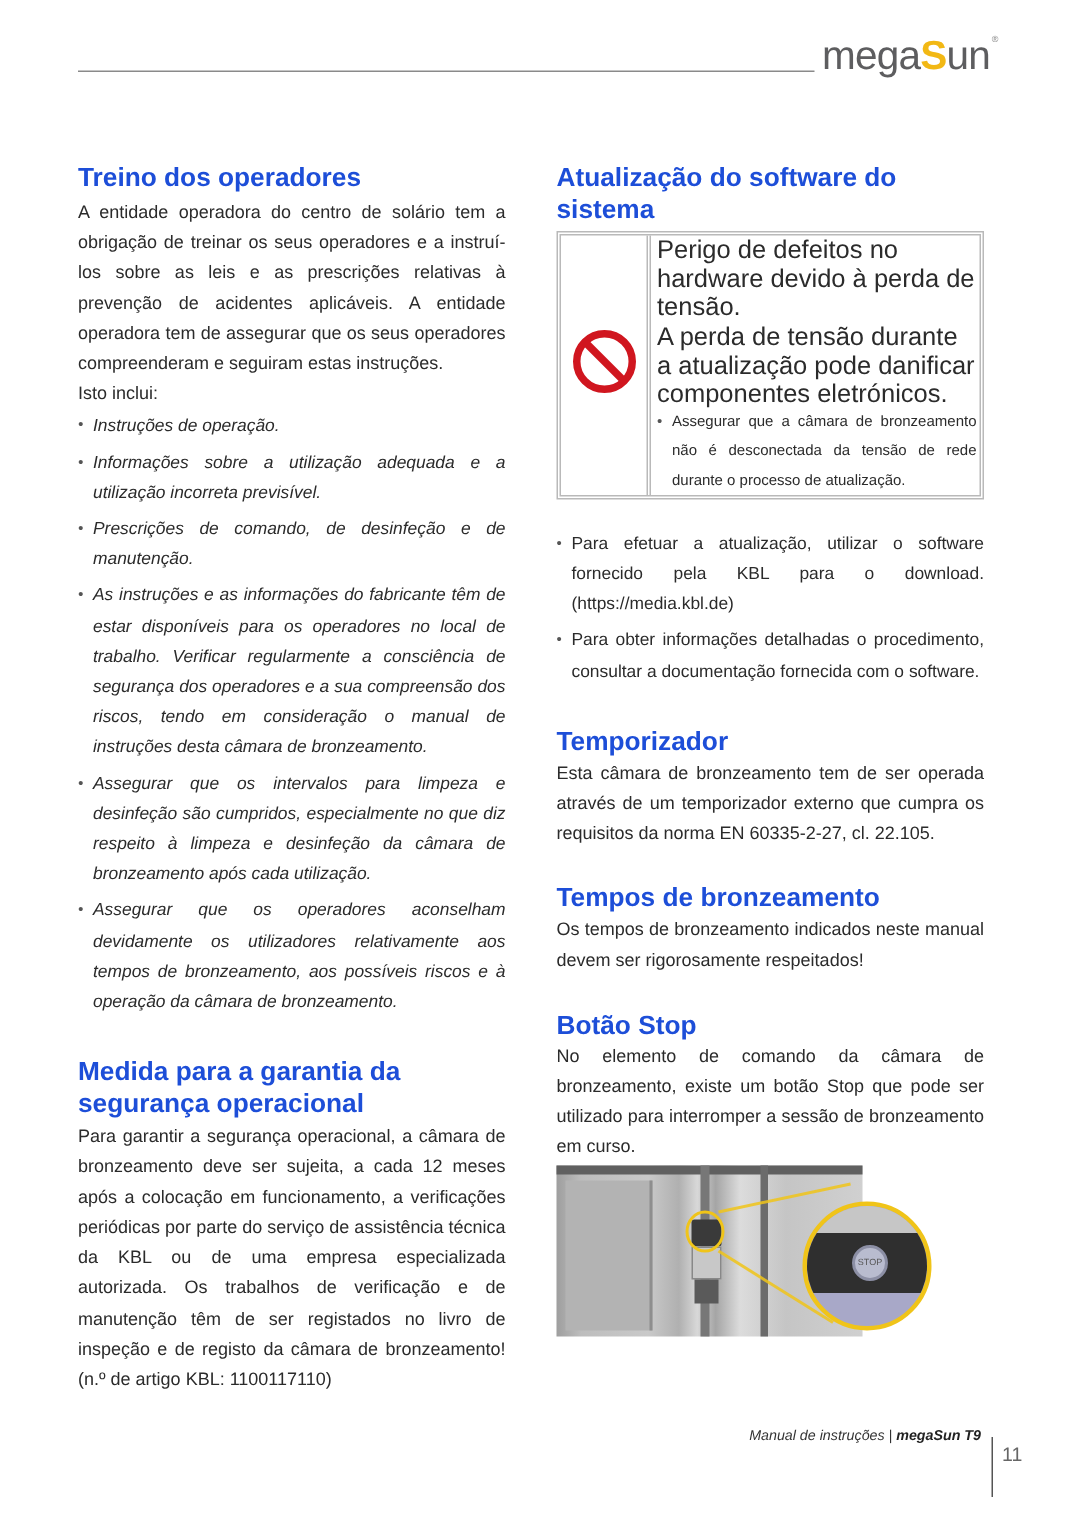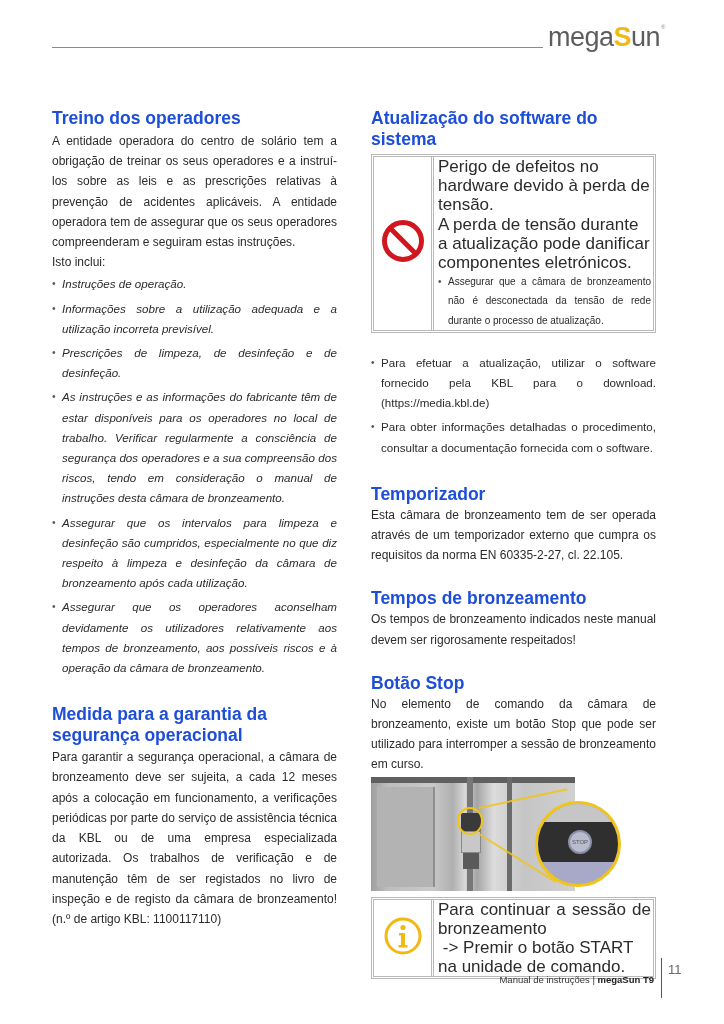--- a/index.html
+++ b/index.html
@@ -40,40 +40,40 @@
   .photo .ctrl-body { position: absolute; left: 90px; top: 54px; width: 20px; height: 22px; background: #c8c8c8; border: 1px solid #888; }
   .photo .ctrl-foot { position: absolute; left: 92px; top: 76px; width: 16px; height: 16px; background: #5a5a5a; }
   .photo .ring-small { position: absolute; left: 86px; top: 30px; width: 26px; height: 28px; border: 2px solid #f0c419; border-radius: 50%; }
   .photo .lead1 { position: absolute; left: 108px; top: 30px; width: 90px; height: 2px; background: #f0c419; transform: rotate(-12deg); transform-origin: left center; opacity: .85; }
   .photo .lead2 { position: absolute; left: 108px; top: 56px; width: 90px; height: 2px; background: #f0c419; transform: rotate(32deg); transform-origin: left center; opacity: .85; }
   .photo .magnifier { position: absolute; left: 164px; top: 24px; width: 86px; height: 86px; border-radius: 50%; border: 3px solid #f0c419; overflow: hidden; background: #a8a8c8; }
   .photo .magnifier .mtop { position: absolute; left: 0; top: 0; width: 100%; height: 18px; background: #c6c6c6; }
   .photo .magnifier .mdark { position: absolute; left: 0; top: 18px; width: 100%; height: 40px; background: #2f2f2f; }
   .photo .magnifier .mbtn { position: absolute; left: 30px; top: 26px; width: 24px; height: 24px; border-radius: 50%; background: #b9bccf; border: 2px solid #8c8fa5; font-size: 6px; color: #555; display: flex; align-items: center; justify-content: center; font-family: "Liberation Sans", sans-serif; }
 
-  .footer-text { position: absolute; right: 70px; top: 974px; font-size: 9.5px; color: #333; }
+  .footer-text { position: absolute; right: 70px; top: 952px; font-size: 9.5px; color: #333; font-style: italic; }
   .footer-text b { font-weight: 700; color: #222; }
   .footer-divider { position: absolute; left: 661px; top: 958px; width: 1px; height: 40px; background: #555; }
   .page-num { position: absolute; left: 668px; top: 962px; font-size: 13px; color: #666; font-weight: 400; }
 </style>
 </head>
 <body>
 
 <div class="header-line"></div>
 <div class="logo"><span>mega</span><span class="sun">S</span><span>un</span><span class="reg">®</span></div>
 
 <div class="col col-left">
   <section>
     <h2>Treino dos operadores</h2>
     <p class="body" style="margin-top:2px;">A entidade operadora do centro de solário tem a obrigação de treinar os seus operadores e a instruí-los sobre as leis e as prescrições relativas à prevenção de acidentes aplicáveis. A entidade operadora tem de assegurar que os seus operadores compreenderam e seguiram estas instruções.</p>
     <p class="body">Isto inclui:</p>
     <ul class="bullets" style="margin-top:-2px;font-style:italic;">
       <li>Instruções de operação.</li>
       <li>Informações sobre a utilização adequada e a utilização incorreta previsível.</li>
-      <li>Prescrições de limpeza, de desinfeção e de desinfeção.</li>
+      <li>Prescrições de comando, de desinfeção e de manutenção.</li>
       <li>As instruções e as informações do fabricante têm de estar disponíveis para os operadores no local de trabalho. Verificar regularmente a consciência de segurança dos operadores e a sua compreensão dos riscos, tendo em consideração o manual de instruções desta câmara de bronzeamento.</li>
       <li>Assegurar que os intervalos para limpeza e desinfeção são cumpridos, especialmente no que diz respeito à limpeza e desinfeção da câmara de bronzeamento após cada utilização.</li>
       <li>Assegurar que os operadores aconselham devidamente os utilizadores relativamente aos tempos de bronzeamento, aos possíveis riscos e à operação da câmara de bronzeamento.</li>
     </ul>
   </section>
 
   <div class="section-gap" style="height:26px;"></div>
 
   <section>
     <h2>Medida para a garantia da segurança operacional</h2>
@@ -139,33 +139,18 @@
       <div class="ring-small"></div>
       <div class="lead1"></div>
       <div class="lead2"></div>
       <div class="magnifier">
         <div class="mtop"></div>
         <div class="mdark"></div>
         <div class="mbtn">STOP</div>
       </div>
     </div>
 
-    <div class="notice" style="margin-top:6px;">
-      <div class="icon-cell">
-        <span>
-          <svg width="40" height="40" viewBox="0 0 40 40">
-            <circle cx="20" cy="20" r="17" fill="#fff" stroke="#f2b814" stroke-width="3"></circle>
-            <circle cx="20" cy="11.5" r="2.6" fill="#f2b814"></circle>
-            <path d="M16 17 h6 v12 h2.5 v2.5 h-9 v-2.5 h2.5 v-9.5 h-2 z" fill="#f2b814"></path>
-          </svg>
-        </span>
-      </div>
-      <div class="text-cell">
-        <p style="text-align:justify;">Para continuar a sessão de bronzeamento</p>
-        <p style="white-space:pre-wrap;"> -&gt; Premir o botão START na unidade de comando.</p>
-      </div>
-    </div>
   </section>
 </div>
 
 <div class="footer-text"><span>Manual de instruções | </span><b>megaSun T9</b></div>
 <div class="footer-divider"></div>
 <div class="page-num">11</div>
 
 </body></html>

